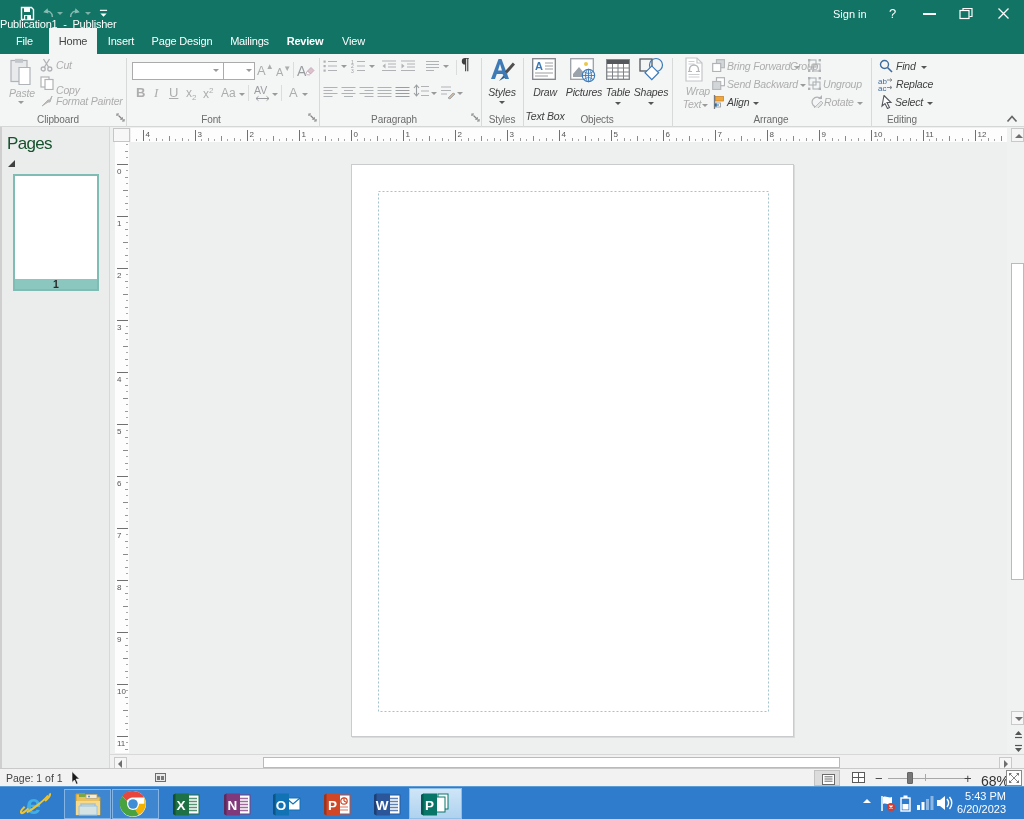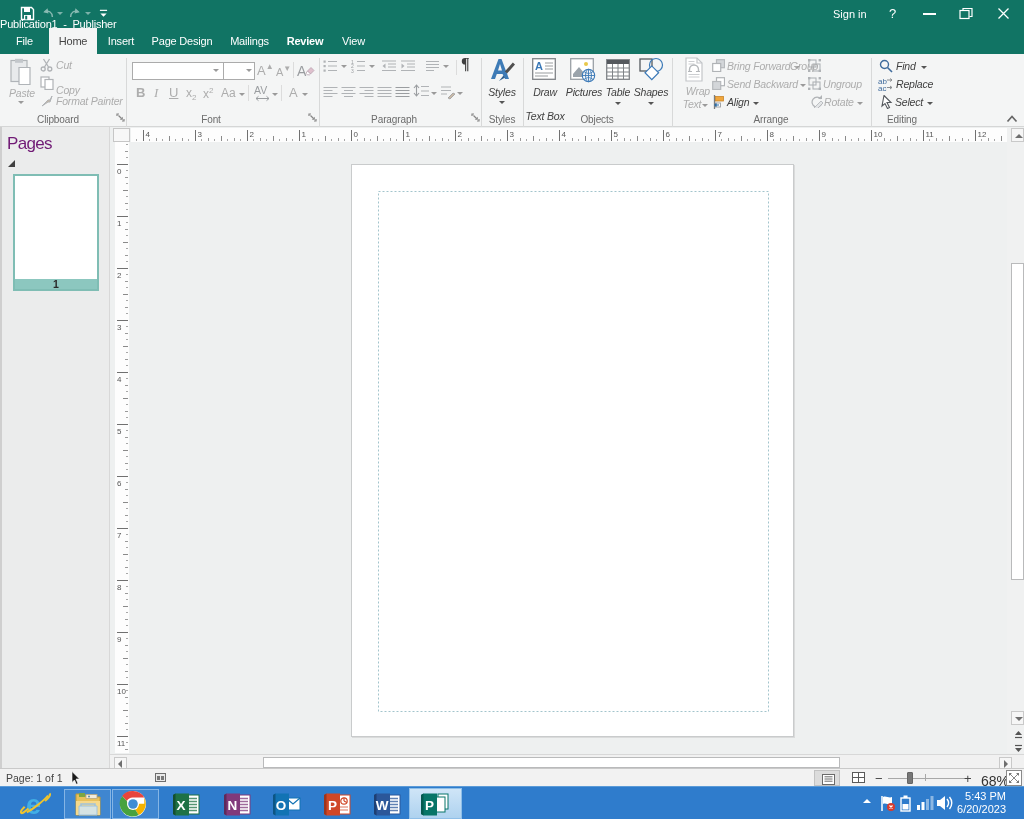--- a/index.html
+++ b/index.html
@@ -370,21 +370,21 @@
     <path d="M9 10.5h5M12 9l2 1.5-2 1.5" fill="none" stroke="#8a8d90" stroke-width="1"></path>
   </svg>
   <div class="rtext en" style="left:896px;top:24px">Replace</div>
   <svg class="abs" style="left:881px;top:41px" width="12" height="14" viewBox="0 0 12 14">
     <path d="M3 0.5l7 7H6l2.5 5-2 1L4 8.5 1 11z" fill="#fff" stroke="#55595e" stroke-width="1.1"></path>
   </svg>
   <div class="rtext en" style="left:895px;top:42px">Select</div>
   <div class="dd dden" style="left:927px;top:48px"></div>
 </div>
 <div id="pagespanel" class="abs">
-  <div class="abs" style="left:5px;top:7px;font-size:17px;color:#701a75;letter-spacing:-0.7px">Pages</div>
+  <div class="abs" style="left:5px;top:7px;font-size:17px;color:#14532d;letter-spacing:-0.7px">Pages</div>
   <div class="abs" style="left:6px;top:33px;width:0;height:0;border-left:7px solid transparent;border-bottom:7px solid #404040"></div>
   <div class="abs" style="left:11px;top:47px;width:86px;height:117px;background:#8cc7bf;border:2px solid #7fbdb4">
     <div class="abs" style="left:0px;top:0px;width:82px;height:103px;background:#fff"></div>
     <div class="abs" style="left:0;top:103px;width:82px;height:11px;font-size:10.5px;font-weight:bold;color:#2a2a2a;text-align:center;line-height:11px">1</div>
   </div>
 </div>
 <div id="canvas" class="abs">
       <div id="page"><svg width="443" height="573" viewBox="0 0 443 573">
           <rect x="26.5" y="26.5" width="390" height="520" fill="none" stroke="#a3c4cc" stroke-width="1" stroke-dasharray="2 2"></rect>
         </svg></div>

